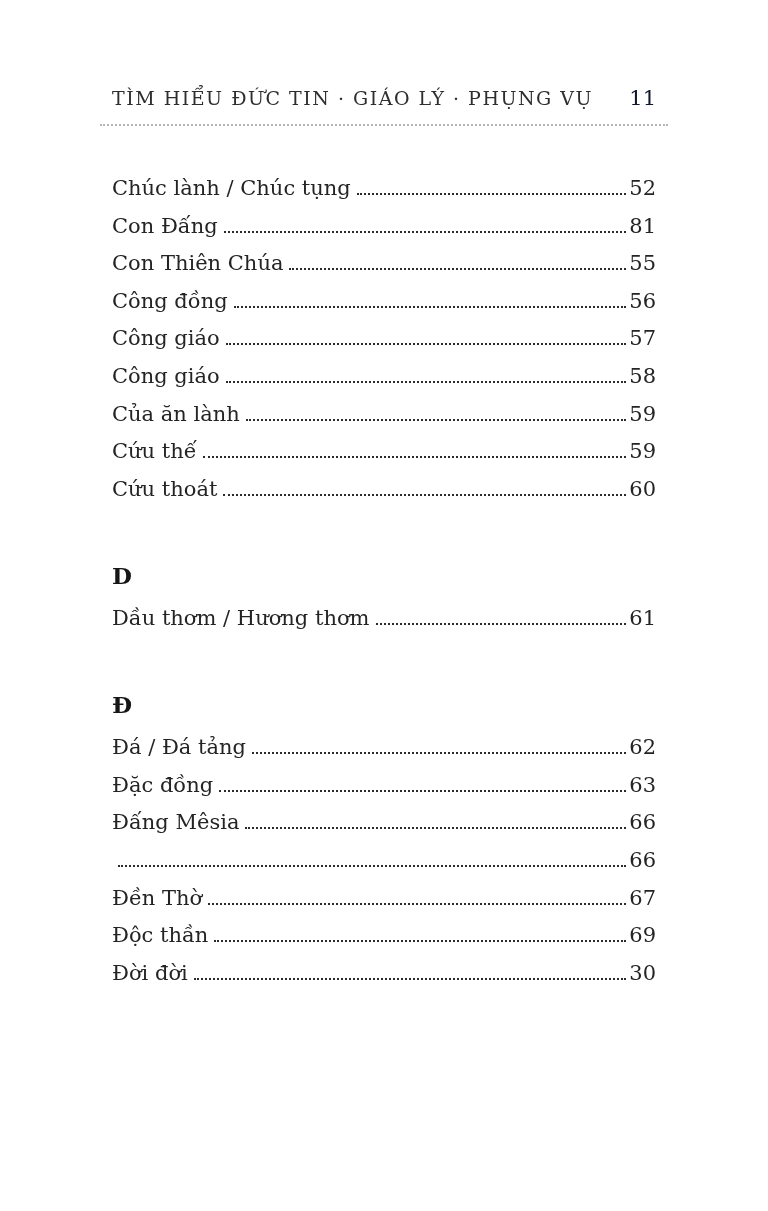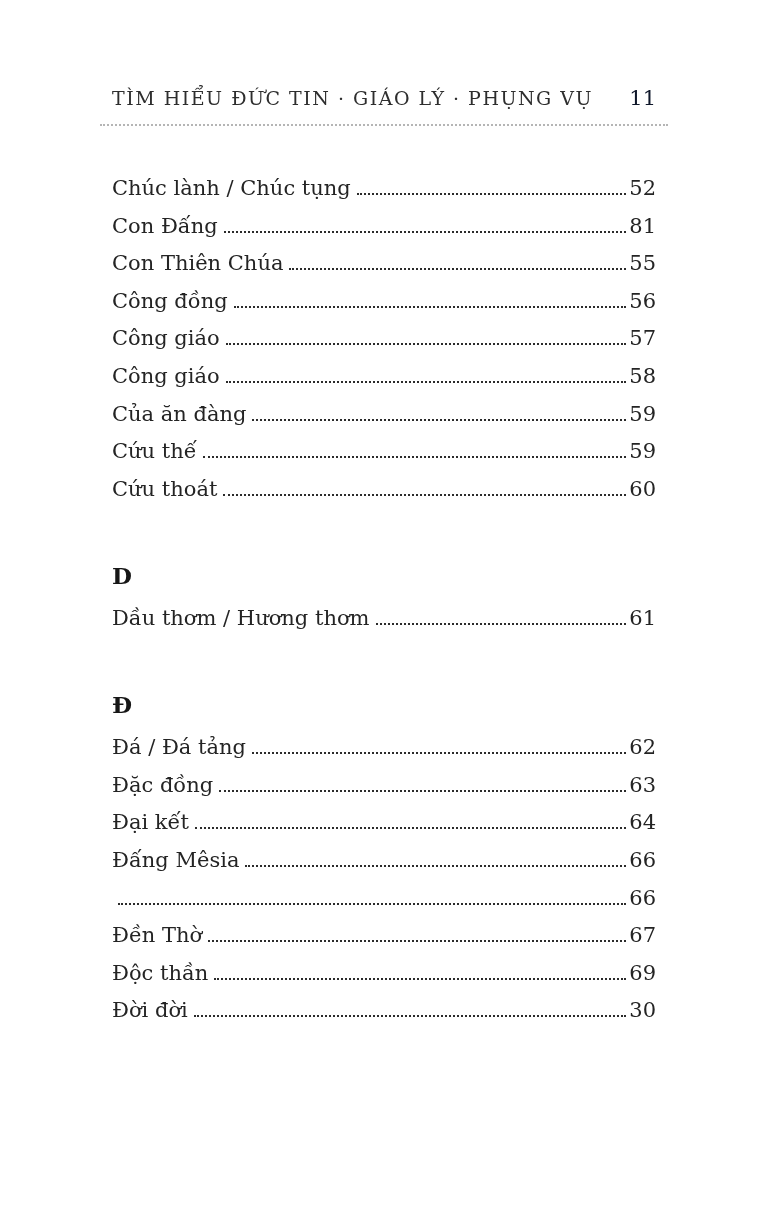--- a/index.html
+++ b/index.html
@@ -109,21 +109,21 @@
         <span class="toc-term">Công giáo</span>
         <span class="dot-leader"></span>
         <span class="toc-page">57</span>
       </div>
       <div class="toc-row">
         <span class="toc-term">Công giáo</span>
         <span class="dot-leader"></span>
         <span class="toc-page">58</span>
       </div>
       <div class="toc-row">
-        <span class="toc-term">Của ăn đàng</span>
+        <span class="toc-term">Của ăn lành</span>
         <span class="dot-leader"></span>
         <span class="toc-page">59</span>
       </div>
       <div class="toc-row">
         <span class="toc-term">Cứu thế</span>
         <span class="dot-leader"></span>
         <span class="toc-page">59</span>
       </div>
       <div class="toc-row">
         <span class="toc-term">Cứu thoát</span>
@@ -141,25 +141,20 @@
         <span class="toc-term">Đá / Đá tảng</span>
         <span class="dot-leader"></span>
         <span class="toc-page">62</span>
       </div>
       <div class="toc-row">
         <span class="toc-term">Đặc đồng</span>
         <span class="dot-leader"></span>
         <span class="toc-page">63</span>
       </div>
       <div class="toc-row">
-        <span class="toc-term">Đại kết</span>
-        <span class="dot-leader"></span>
-        <span class="toc-page">64</span>
-      </div>
-      <div class="toc-row">
         <span class="toc-term">Đấng Mêsia</span>
         <span class="dot-leader"></span>
         <span class="toc-page">66</span>
       </div>
       <div class="toc-row">
         <span class="dot-leader"></span>
         <span class="toc-page">66</span>
       </div>
       <div class="toc-row">
         <span class="toc-term">Đền Thờ</span>

